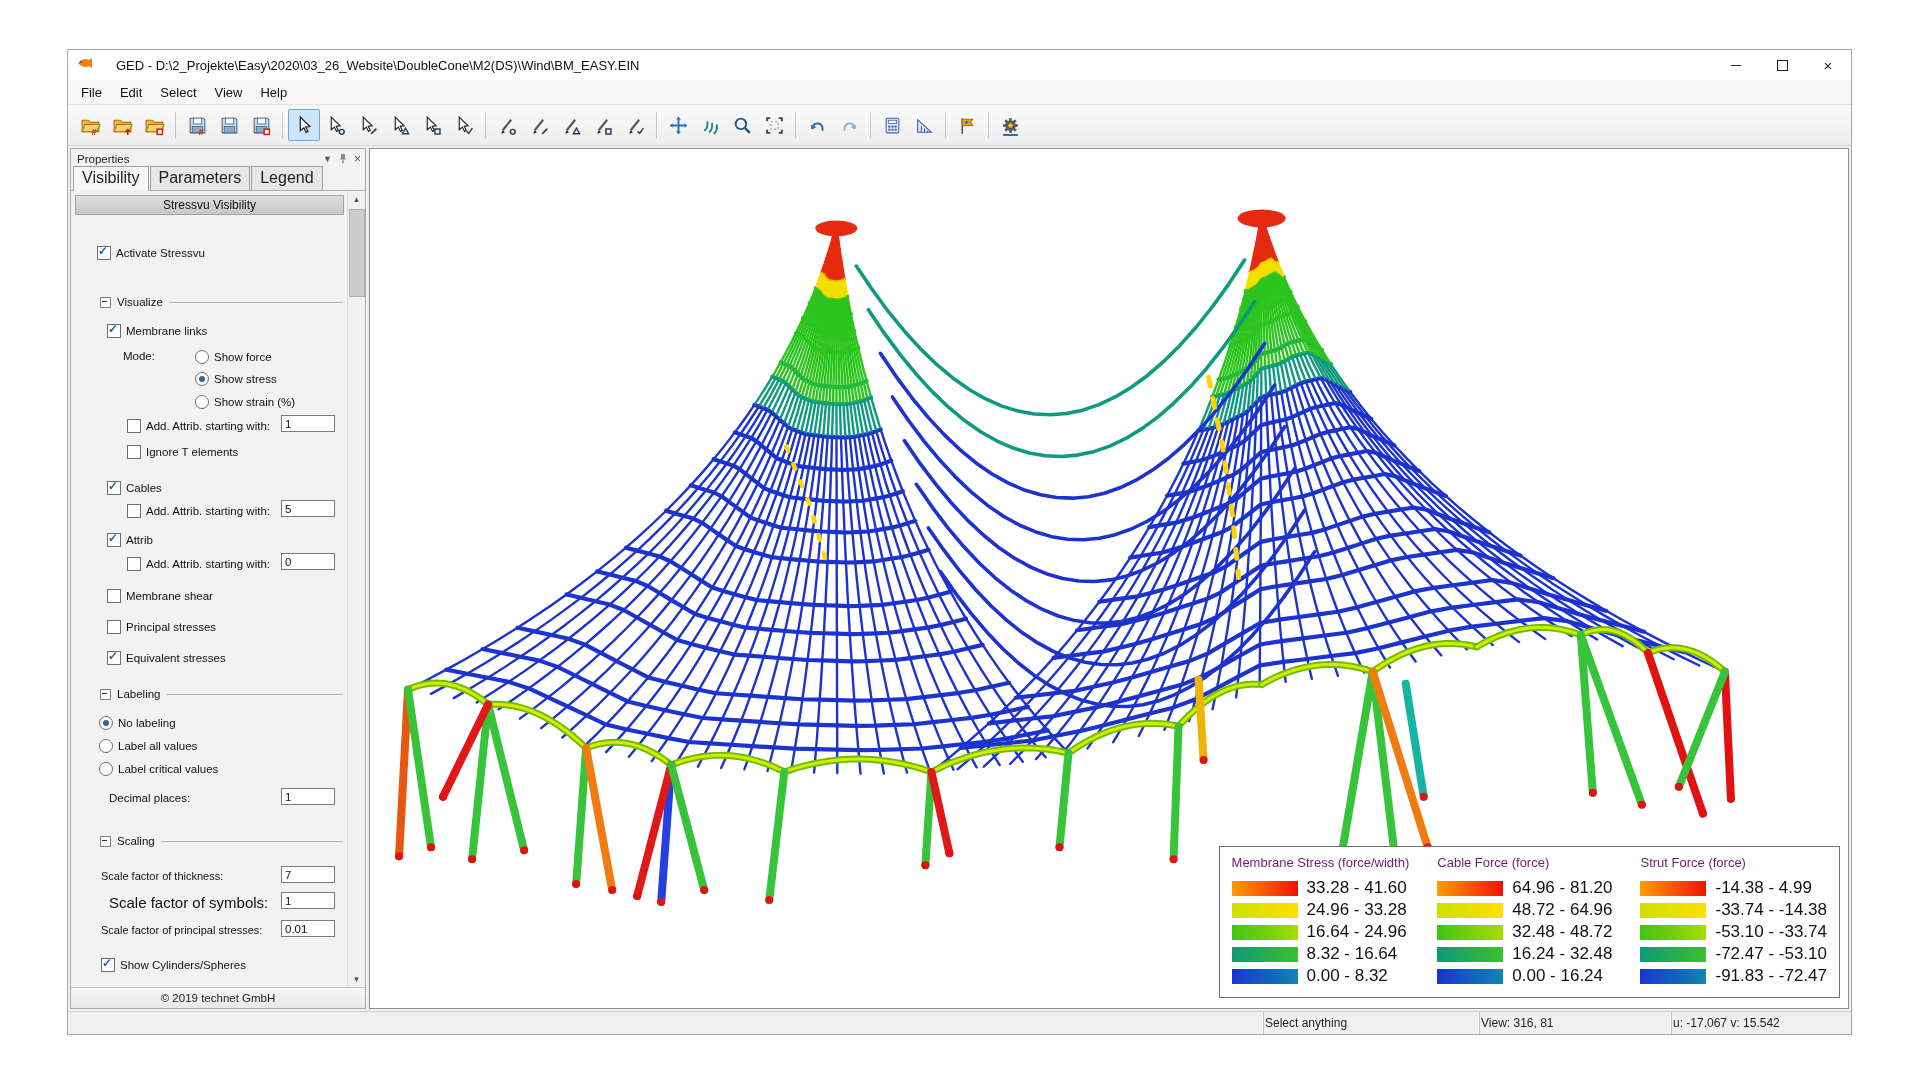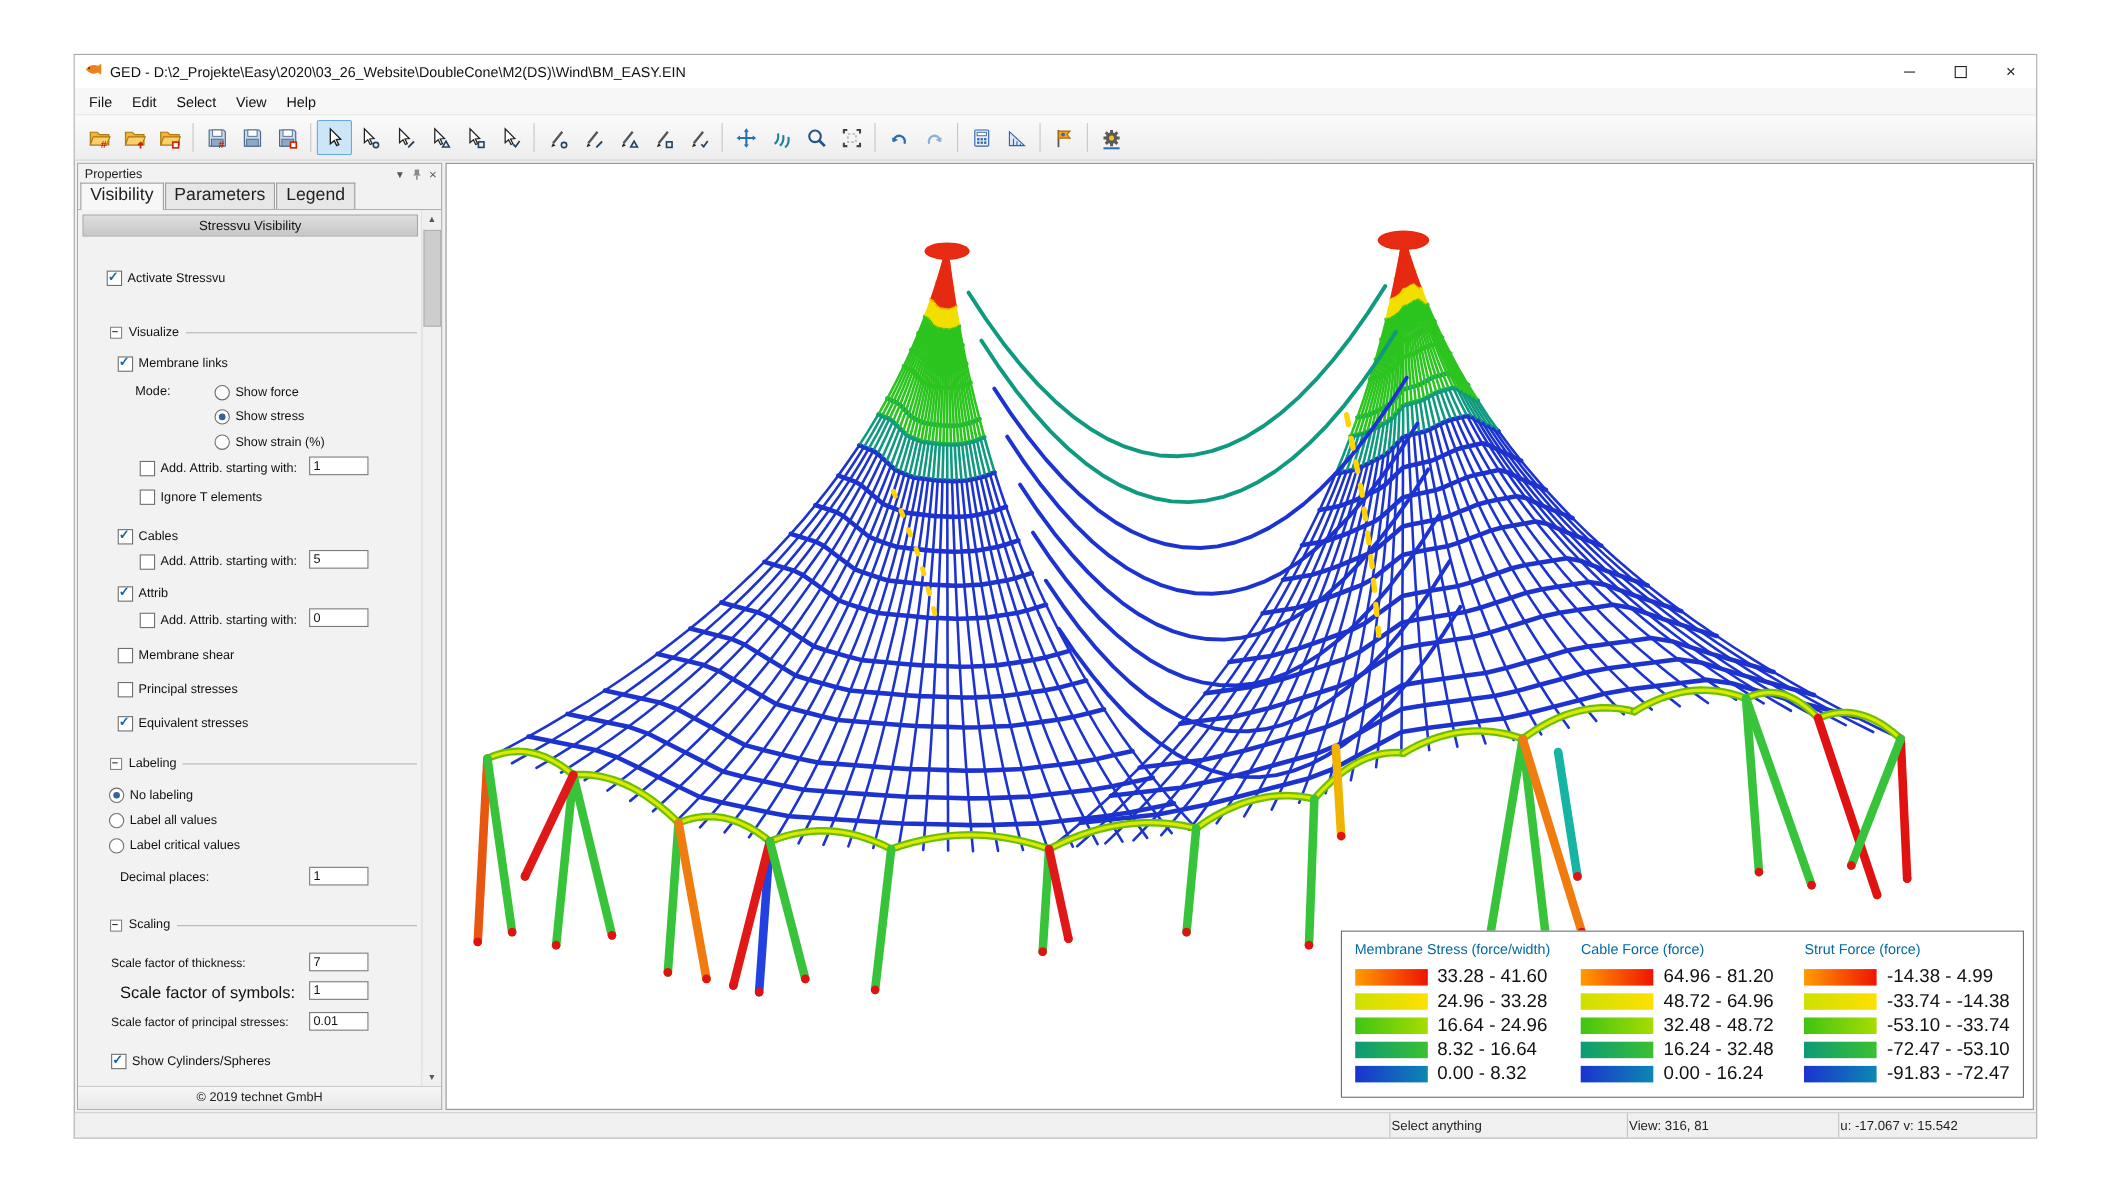--- a/index.html
+++ b/index.html
@@ -1,37 +1,37 @@
 <!DOCTYPE html>
 <html><head>
 <meta charset="utf-8">
 <style>
   html,body{margin:0;padding:0;background:#fff;font-family:"Liberation Sans",sans-serif;}
   body{width:1920px;height:1080px;position:relative;overflow:hidden;}
   .window{position:absolute;left:67px;top:49px;width:1785px;height:986px;border:1px solid #a8a8a8;background:#f0f0f0;display:flex;flex-direction:column;box-sizing:border-box;}
   
-  .titlebar{height:30px;background:#fff;display:flex;align-items:center;padding:0 0 0 8px;flex:0 0 auto;}
+  .titlebar{height:30px;background:#fff;display:flex;align-items:center;padding:0 0 0 8px;flex:0 0 auto;gap:16px;}
   .titlebar .ttl{font-size:13px;color:#111;margin-left:6px;white-space:nowrap;}
   .wbtns{margin-left:auto;display:flex;height:100%;}
   .wbtn{width:46px;display:flex;align-items:center;justify-content:center;font-size:15px;color:#222;cursor:default;}
   .wbtn .maxbox{display:inline-block;width:9px;height:9px;border:1px solid #222;}
   .wbtn .minline{display:inline-block;width:10px;border-bottom:1px solid #222;height:1px;}
   
   .menubar{height:24px;background:#f7f7f7;display:flex;align-items:center;padding-left:4px;border-bottom:1px solid #e3e3e3;flex:0 0 auto;}
   .menuitem{font-size:13px;color:#111;padding:3px 9px;}
   
   .toolbar{height:40px;background:linear-gradient(#fbfbfb,#ededed);border-bottom:1px solid #d5d5d5;display:flex;align-items:center;padding:0 6px;flex:0 0 auto;}
   .tb{width:30px;height:30px;display:flex;align-items:center;justify-content:center;border:1px solid transparent;border-radius:2px;}
   .tb svg{width:21px;height:21px;}
   .tb.sel{background:#cde6f7;border:1px solid #66a7e8;}
   .sep{width:1px;height:26px;background:#c6c6c6;margin:0 5px;}
   
   .main{flex:1;display:flex;padding:2px;gap:3px;min-height:0;}
   
-  .props{width:332px;flex:0 0 auto;border:1px solid #ababab;background:#f2f2f2;display:flex;flex-direction:column;box-sizing:border-box;}
+  .props{width:296px;flex:0 0 auto;border:1px solid #ababab;background:#f2f2f2;display:flex;flex-direction:column;box-sizing:border-box;}
   .phead{height:20px;display:flex;align-items:center;font-size:11.5px;color:#222;padding:0 4px 0 6px;}
   .phead .pic{margin-left:auto;display:flex;gap:6px;align-items:center;color:#555;}
   .phead .pic span{font-size:9px;}
   .ptabs{height:21px;display:flex;align-items:flex-end;padding-left:2px;border-bottom:1px solid #aeaeae;}
   .tab{font-size:16px;padding:2px 8px 3px;border:1px solid #9f9f9f;border-bottom:none;background:#e7e7e7;margin-right:1px;color:#222;}
   .tab.active{background:#f7f7f7;position:relative;top:1px;padding-bottom:4px;}
   .pcontent{flex:1;position:relative;overflow:hidden;background:#f2f2f2;}
   .svbar{position:absolute;left:4px;right:21px;height:18px;background:linear-gradient(#dedede,#c7c7c7);border:1px solid #a5a5a5;text-align:center;font-size:12px;line-height:18px;color:#111;}
   .row{position:absolute;display:flex;align-items:center;height:15px;white-space:nowrap;}
   .lb{font-size:11.5px;color:#111;margin-left:5px;}
@@ -50,21 +50,21 @@
   .vsb{position:absolute;right:0;top:0;bottom:0;width:17px;background:#f0f0f0;border-left:1px solid #dcdcdc;}
   .sbtn{position:absolute;left:0;width:17px;height:16px;display:flex;align-items:center;justify-content:center;font-size:8px;color:#555;background:#f0f0f0;}
   .sbtn.up{top:0;} .sbtn.dn{bottom:0;}
   .sthumb{position:absolute;left:1px;top:18px;width:14px;height:86px;background:#cdcdcd;border:1px solid #b0b0b0;}
   .pfoot{height:20px;border-top:1px solid #c2c2c2;background:linear-gradient(#f6f6f6,#e9e9e9);text-align:center;font-size:11.5px;line-height:20px;color:#222;flex:0 0 auto;}
   
   .viewport{flex:1;position:relative;background:#fff;border:1px solid #8f8f8f;min-width:0;}
   .viewport svg.scene{position:absolute;left:0;top:0;width:100%;height:100%;}
   
   .legend{position:absolute;right:8px;bottom:10px;border:1px solid #6f6f6f;background:#fff;padding:8px 12px 10px;display:flex;gap:28px;}
-  .lcol .ltitle{font-size:13px;color:#0369a1;margin-bottom:7px;white-space:nowrap;}
+  .lcol .ltitle{font-size:13px;color:#701a75;margin-bottom:7px;white-space:nowrap;}
   .lrow{display:flex;align-items:center;height:22px;}
   .sw{width:66px;height:15px;flex:0 0 auto;}
   .sw1{background:linear-gradient(90deg,#ff9c00,#ef1400);}
   .sw2{background:linear-gradient(90deg,#cde000,#ffe000);}
   .sw3{background:linear-gradient(90deg,#3ec414,#a8dc00);}
   .sw4{background:linear-gradient(90deg,#0c9a78,#3cc030);}
   .sw5{background:linear-gradient(90deg,#1a33d0,#0c88b0);}
   .lval{font-size:17px;color:#111;margin-left:9px;white-space:nowrap;}
   
   .statusbar{height:22px;background:#f0f0f0;border-top:1px solid #cfcfcf;display:flex;align-items:stretch;font-size:12px;color:#222;flex:0 0 auto;}

